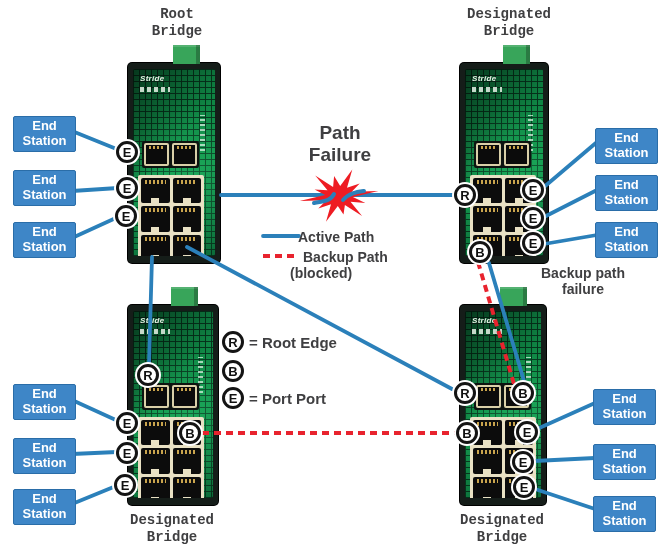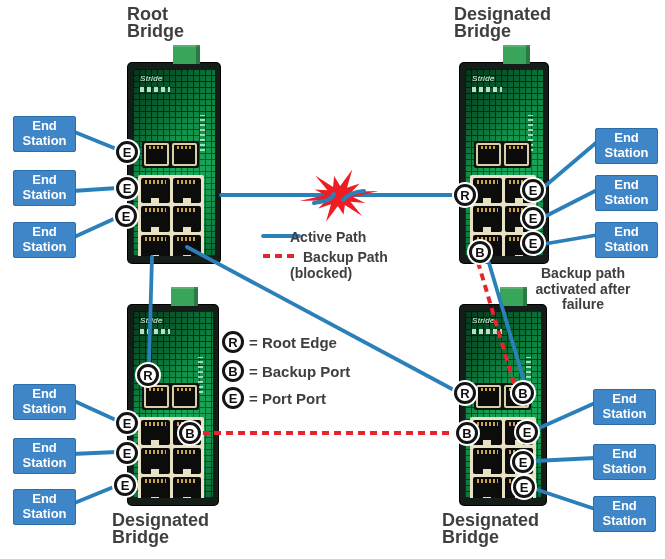--- a/index.html
+++ b/index.html
@@ -12,21 +12,21 @@
           box-shadow:0 0 0 1px #000;z-index:1;}
   .tab{position:absolute;top:-18px;left:43px;width:27px;height:19px;background:var(--tab-green);
        box-shadow:inset -4px 0 0 rgba(0,0,0,.25), inset 0 2px 0 rgba(255,255,255,.15);}
   .panel{position:absolute;inset:6px 5px 7px 5px;overflow:hidden;border-radius:2px;
     background:
       radial-gradient(circle at 70% 60%, rgba(60,235,140,.28), rgba(0,0,0,0) 60%),
       repeating-linear-gradient(0deg, rgba(5,48,26,.95) 0 1px, transparent 1px 6px),
       repeating-linear-gradient(90deg, rgba(5,48,26,.95) 0 1px, transparent 1px 6px),
       linear-gradient(160deg,#0d7a3f,#119149 55%,#0c6c39);}
   .shade{position:absolute;inset:0;background:linear-gradient(128deg,rgba(0,0,0,.55),rgba(0,0,0,0) 45%);}
-  .brand{position:absolute;left:7px;top:5px;font-style:italic;font-weight:normal;font-size:8px;
+  .brand{position:absolute;left:7px;top:5px;font-style:italic;font-weight:bold;font-size:8px;
          color:#e7efe5;letter-spacing:.3px;}
   .brandicons{position:absolute;left:7px;top:18px;width:30px;height:5px;
          background:repeating-linear-gradient(90deg,rgba(230,242,230,.85) 0 4px,transparent 4px 7px);}
   .vstrip{position:absolute;right:10px;top:46px;width:5px;height:36px;
          background:repeating-linear-gradient(0deg,rgba(220,240,226,.75) 0 2px,transparent 2px 5px);}
   .dualrow{position:absolute;left:9px;top:72px;width:57px;height:27px;background:#0d1310;
            display:flex;gap:3px;padding:2px;box-sizing:border-box;border-radius:2px;}
   .uport{flex:1;background:#0b0b0b;border:2px solid #d9d0a8;border-radius:2px;position:relative;}
   .uport::before{content:"";position:absolute;left:3px;right:3px;top:1px;height:3px;
            background:repeating-linear-gradient(90deg,#c9a44d 0 2px,#0b0b0b 2px 4px);}
@@ -44,22 +44,22 @@
   .bak line{stroke:var(--backup);stroke-width:4;stroke-dasharray:7 5;}
   .star{fill:var(--star);}
   .zig{stroke:var(--active);stroke-width:4;fill:none;stroke-linecap:round;}
   
   .es{position:absolute;width:61px;height:33px;background:var(--es-fill);
       border:1px solid var(--es-border);border-radius:2px;z-index:4;
       color:var(--es-text);font-weight:bold;font-size:13px;line-height:15px;
       text-align:center;padding-top:1px;box-sizing:content-box;}
   .es span{display:block;}
   
-  .title{position:absolute;text-align:left;font-weight:bold;font-size:18px;line-height:17px;
-         color:var(--text-dark);z-index:5;}
+  .title{position:absolute;text-align:center;font-weight:bold;font-size:14px;line-height:17px;
+         color:var(--text-dark);z-index:5;font-family:Liberation Mono, monospace;}
   .title span{display:block;}
   .failure{position:absolute;left:279px;top:122px;width:122px;text-align:center;font-weight:bold;
          font-size:19px;line-height:22px;color:var(--text-dark);z-index:5;}
   .failure span{display:block;}
   .ltext{position:absolute;font-weight:bold;font-size:14px;color:var(--text-dark);z-index:5;}
   .note{position:absolute;left:513px;top:266px;width:140px;text-align:center;font-weight:bold;
         font-size:14px;line-height:15.5px;color:var(--text-dark);z-index:5;}
   .note span{display:block;}
   
   .pcircle{width:22px;height:22px;border-radius:50%;background:#fff;border:3px solid #141414;
@@ -250,38 +250,40 @@
   </div>
   <div class="title" style="left:112px;top:512px;width:120px">
     <span>Designated</span>
     <span>Bridge</span>
   </div>
   <div class="title" style="left:442px;top:512px;width:120px">
     <span>Designated</span>
     <span>Bridge</span>
   </div>
 
-
-  <div class="ltext" style="left:290px;top:229px">Active Path</div>
+  <div class="failure">
+    <span>Path</span>
+    <span>Failure</span>
+  </div>
+
+  <div class="ltext" style="left:298px;top:229px">Active Path</div>
   <div class="ltext" style="left:303px;top:249px">Backup Path</div>
   <div class="ltext" style="left:290px;top:265px">(blocked)</div>
 
   <div class="note">
     <span>Backup path</span>
-    <span>activated after</span>
     <span>failure</span>
   </div>
 
   <div class="plrow" style="left:222px;top:331px">
     <span class="pcircle">R</span>
     <span class="pllabel">= Root Edge</span>
   </div>
   <div class="plrow" style="left:222px;top:360px">
     <span class="pcircle">B</span>
-    <span class="pllabel">= Backup Port</span>
   </div>
   <div class="plrow" style="left:222px;top:387px">
     <span class="pcircle">E</span>
     <span class="pllabel">= Port Port</span>
   </div>
 
   <div class="pcircle marker" style="left:116px;top:141px">E</div>
   <div class="pcircle marker" style="left:116px;top:177px">E</div>
   <div class="pcircle marker" style="left:115px;top:205px">E</div>
 

